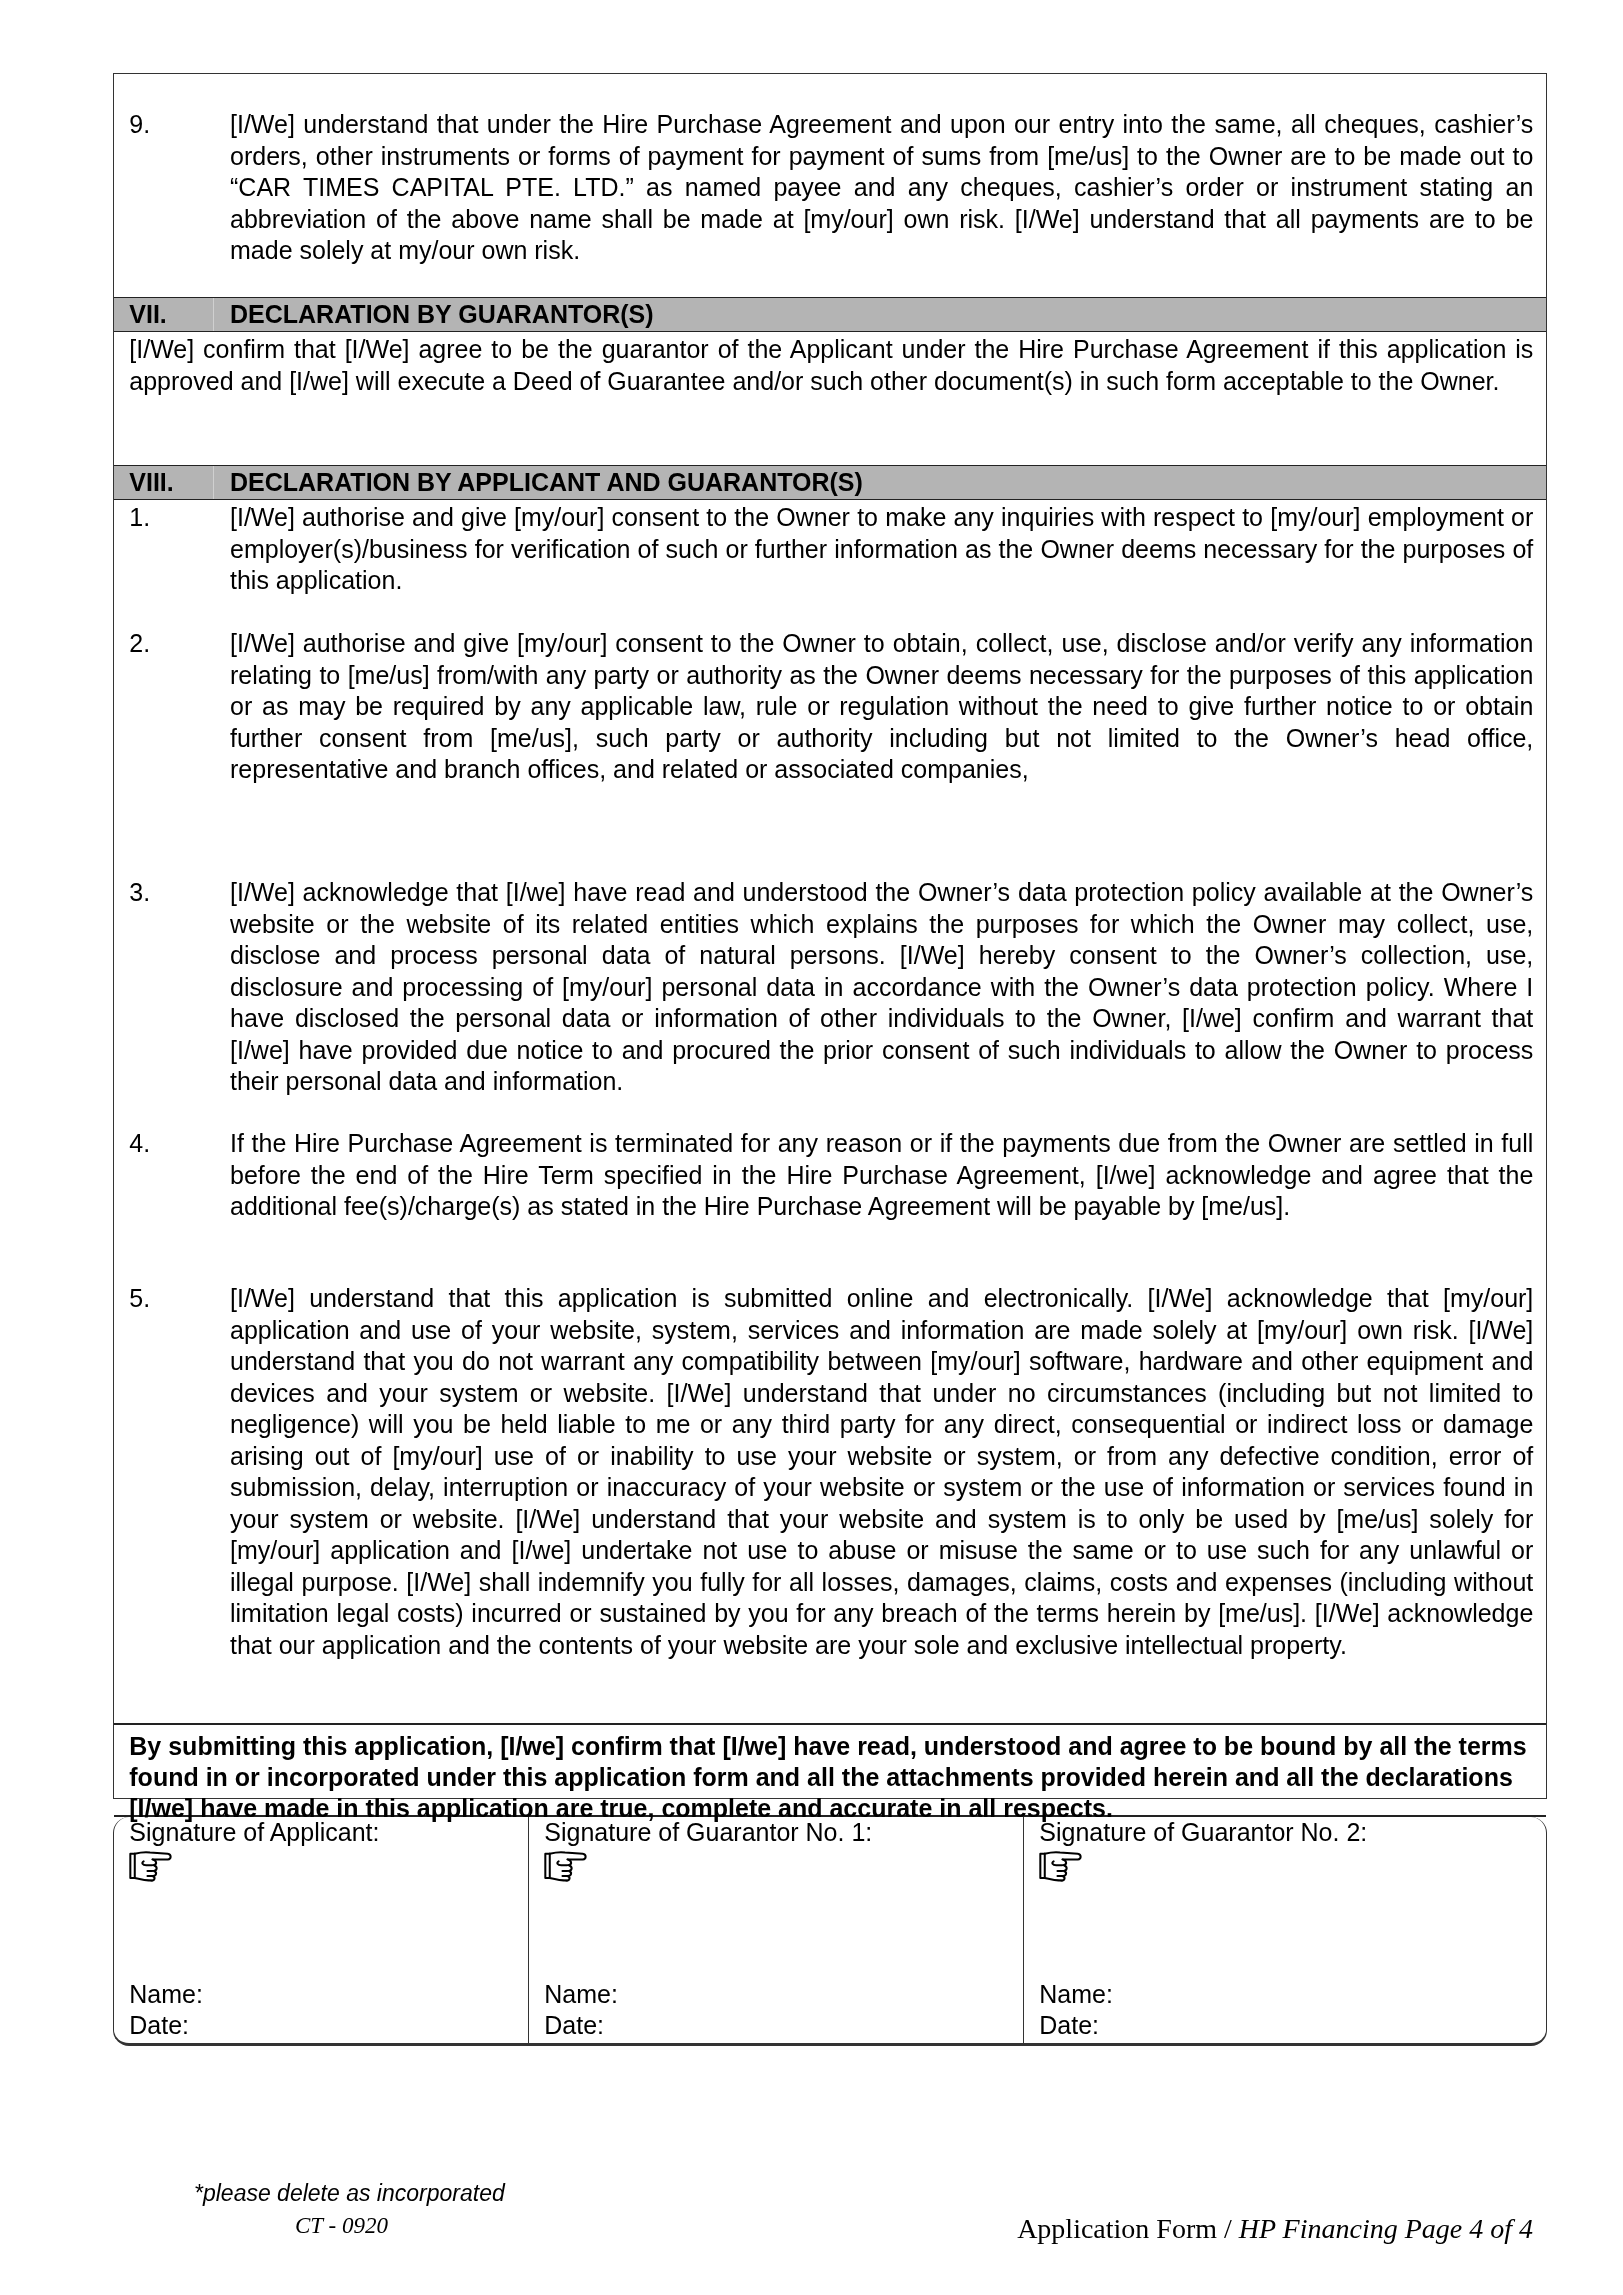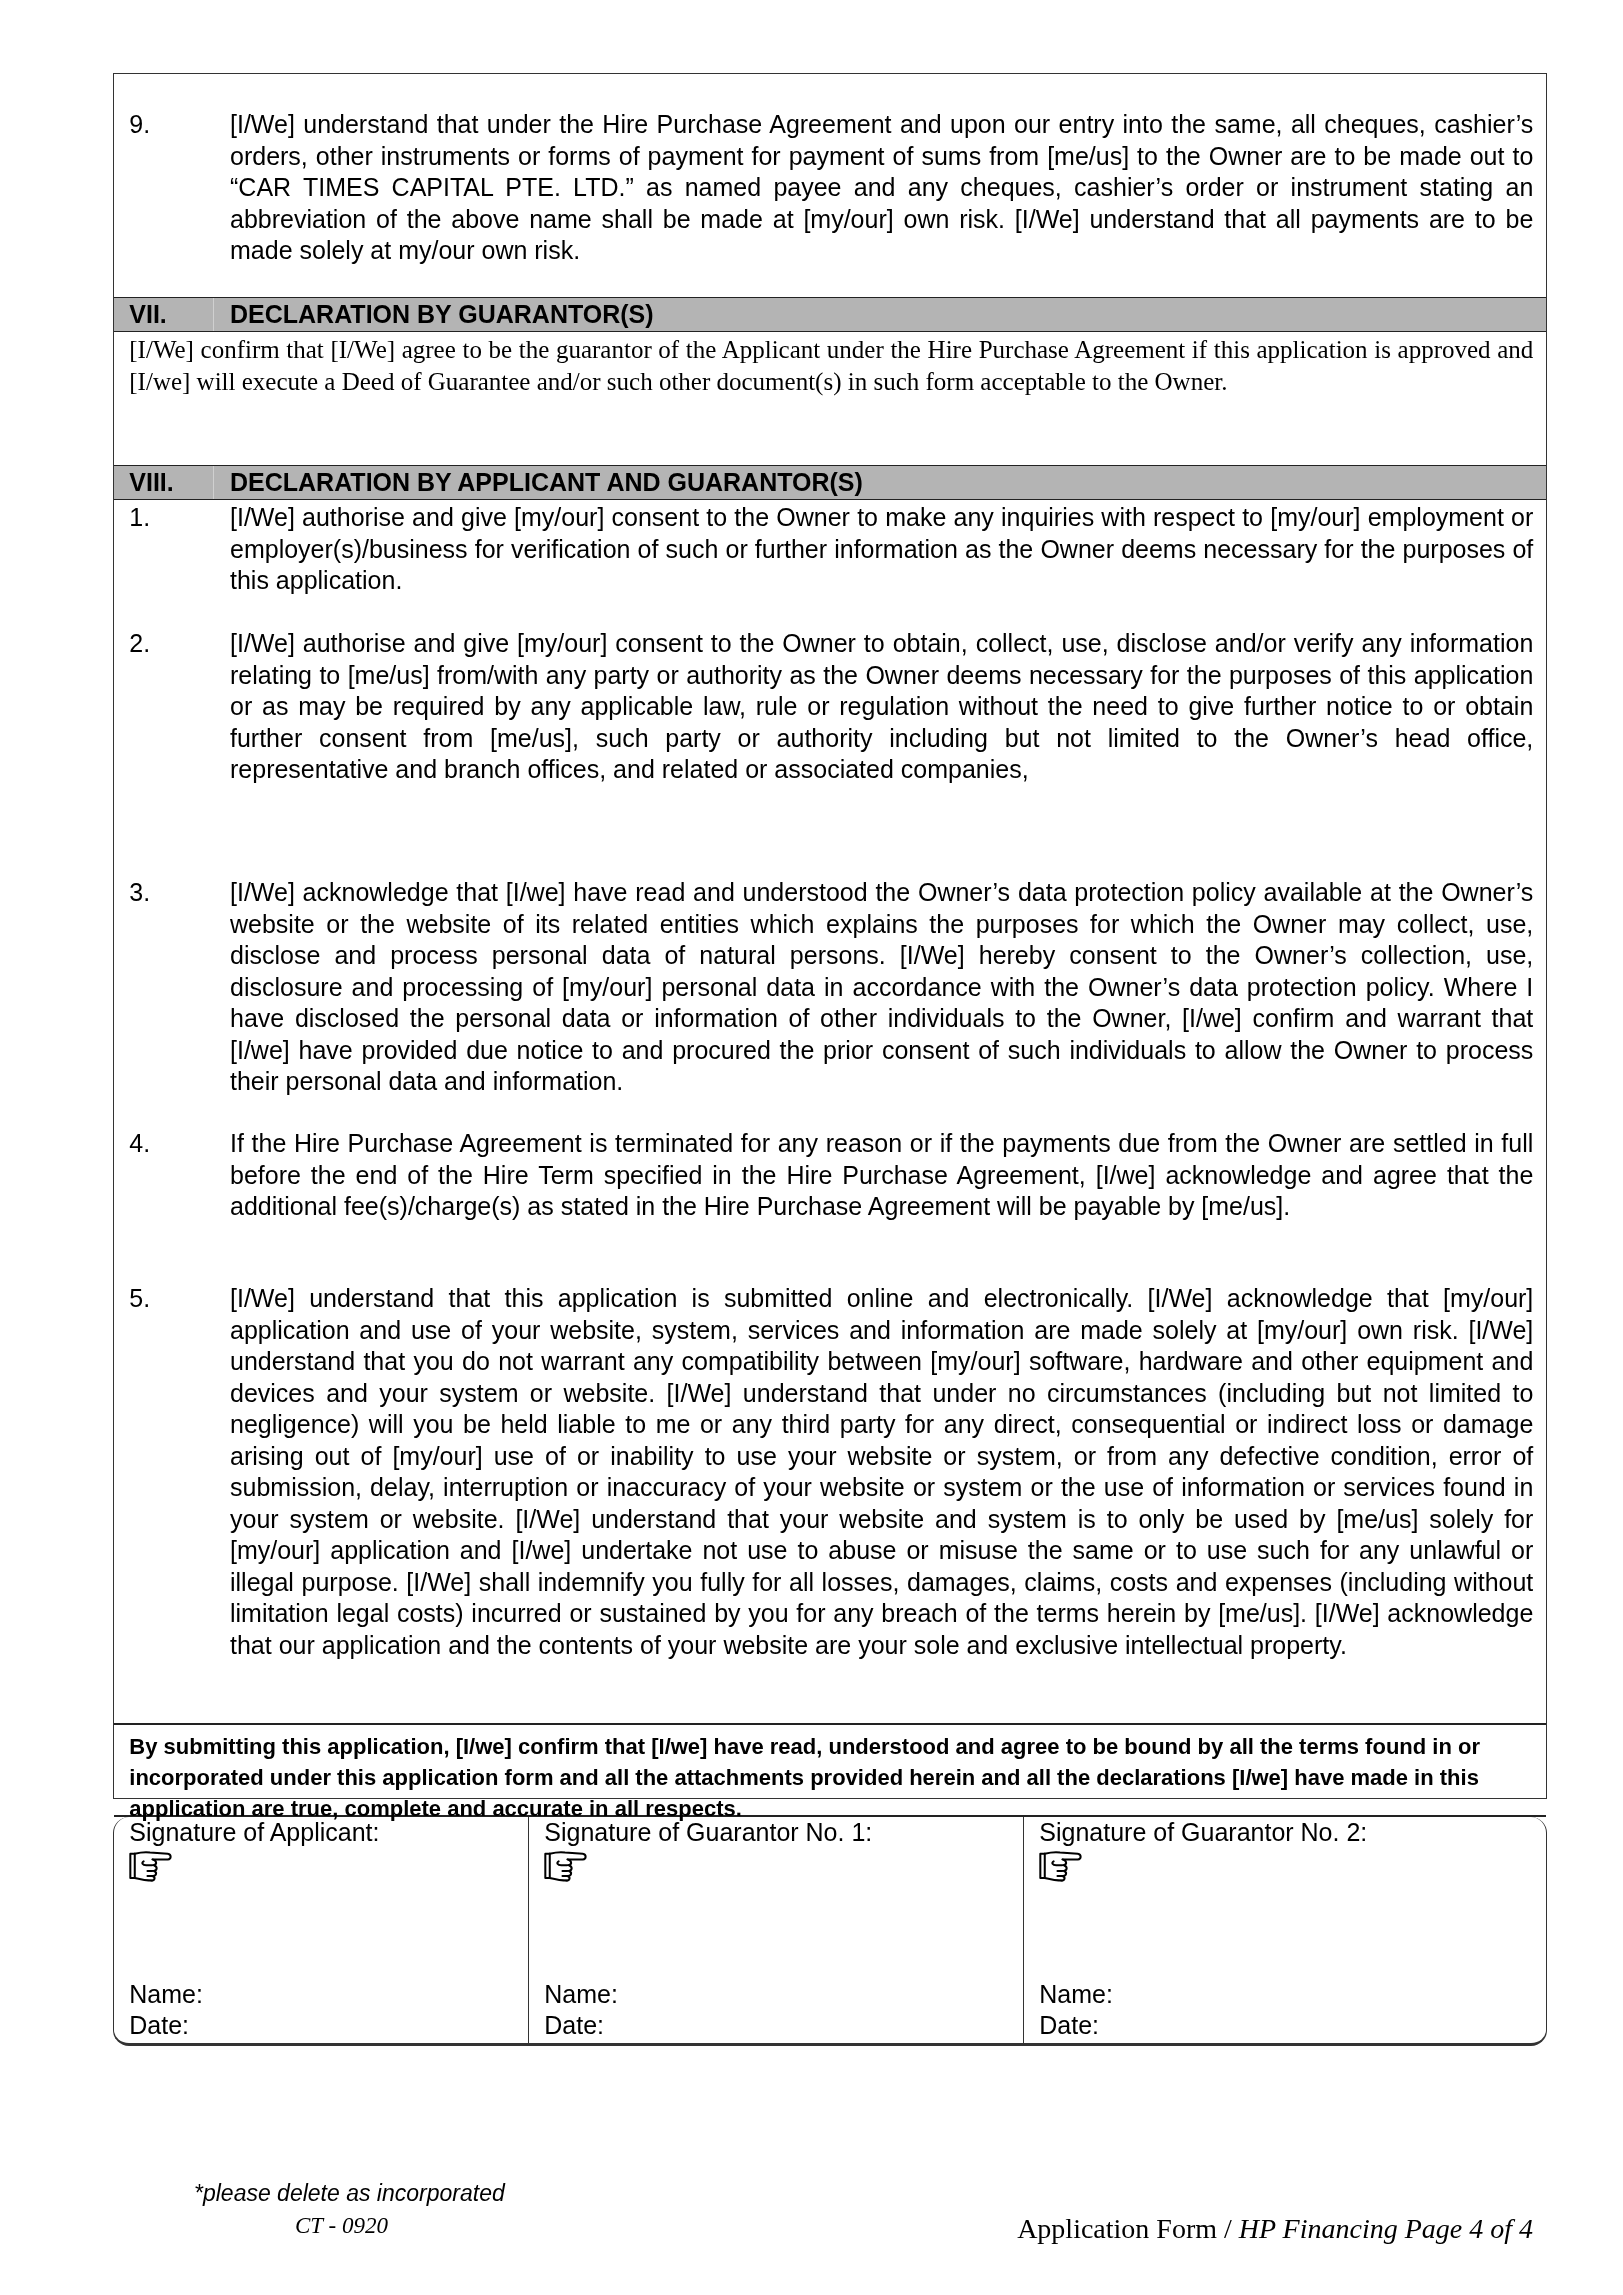--- a/index.html
+++ b/index.html
@@ -16,25 +16,25 @@
   .num { position: absolute; left: 15.3px; top: 0; }
   .body { position: absolute; left: 116px; right: 12.7px; top: 0; text-align: justify; }
   .sec-header {
     position: absolute; left: 0; width: 100%; height: 33px;
     background: #b4b4b4; border-top: 1.9px solid #222; border-bottom: 1.9px solid #222;
     box-sizing: content-box; font-weight: bold; font-size: 25px; line-height: 33px; text-align: center;
   }
   .sec-header .roman { position: absolute; left: 15.3px; }
   .sec-header .title { position: absolute; left: 116px; }
   .sec-header .div { position: absolute; left: 99px; top: 0; width: 1.3px; height: 100%; background: #d0d0d0; }
-  .plain { position: absolute; left: 15.3px; right: 12.7px; font-family: Liberation Serif, serif; }
+  .plain { position: absolute; left: 15.3px; right: 12.7px; }
   .confirm {
     position: absolute; left: 0; width: 100%; top: 1649px; height: 94px;
     border-top: 2.5px solid #222; border-bottom: 2.5px solid #222; box-sizing: border-box;
-    font-weight: bold; font-size: 22px; line-height: 31px; padding: 6.4px 15.3px 0 15.3px;
+    font-weight: bold; font-size: 25px; line-height: 31px; padding: 6.4px 15.3px 0 15.3px;
   }
   .sig-table {
     position: absolute; left: 113px; top: 1817px; width: 1434px; height: 229px;
     border-left: 1.9px solid #333; border-right: 1.9px solid #333; border-bottom: 3.2px solid #333;
     box-sizing: border-box; display: flex; border-radius: 16px;
   }
   .sig-cell { position: relative; height: 100%; box-sizing: border-box; font-size: 25px; line-height: 31px; }
   .sig-cell + .sig-cell { border-left: 1.9px solid #333; }
   .sig-cell .label { position: absolute; left: 15.3px; top: 0; }
   .sig-cell .hand { position: absolute; left: 12.7px; top: 33px; width: 46px; height: 33px; }

